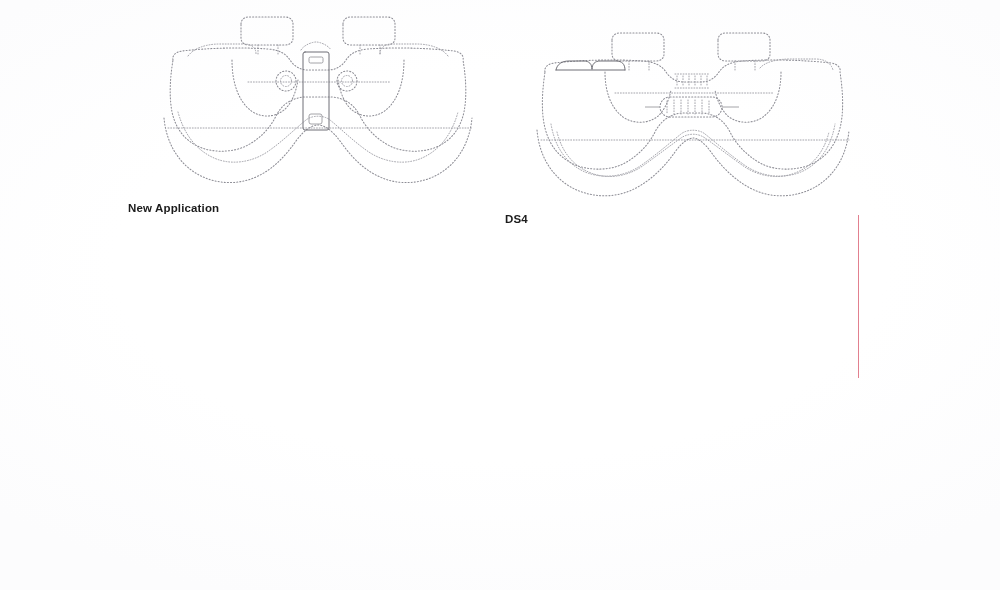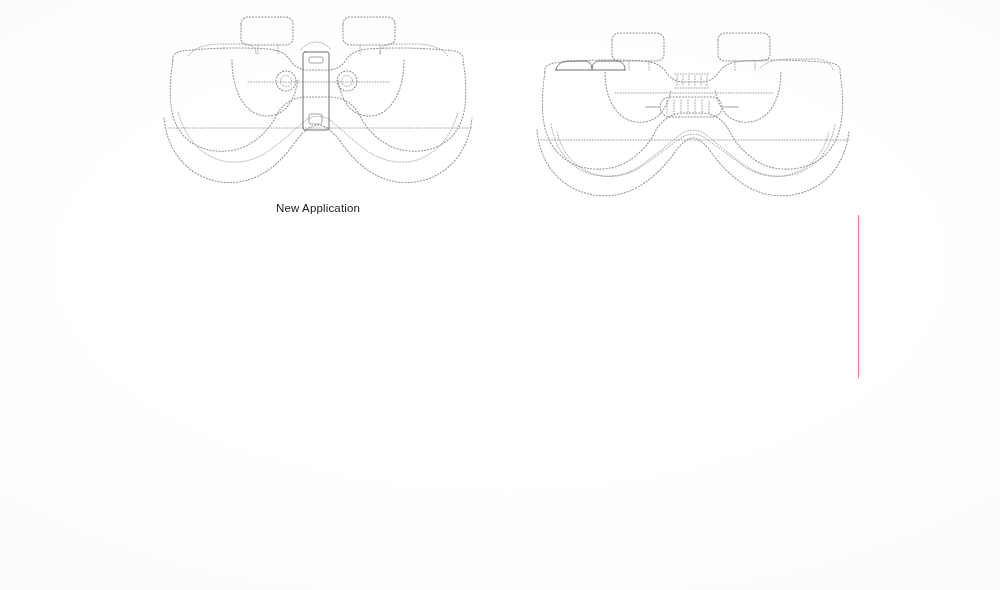--- a/index.html
+++ b/index.html
@@ -29,23 +29,22 @@
     position: absolute;
     top: 0;
     height: 590px;
   }
   #fig-new  { left: 128px; width: 380px; }
   #fig-ds4  { left: 505px; width: 380px; }
 
   .fig-caption {
     position: absolute;
     width: 100%;
-    text-align: center;
     font-size: 11.5px;
-    font-weight: normal;
+    font-weight: bold;
     color: #1c1c1c;
     letter-spacing: 0.15px;
     white-space: nowrap;
   }
   #cap-new { top: 202px; left: 0; }
   #cap-ds4 { top: 213px; left: 0; }
 
   .drawing { position: absolute; top: 0; left: 0; }
 
   
@@ -173,20 +172,21 @@
 
       <circle class="dot" cx="219" cy="81" r="10"></circle>
       <circle class="dot-fine" cx="219" cy="81" r="5.5"></circle>
 
       <g transform="translate(0,198)"></g>
     </svg>
   </div>
 
   <div class="fig" id="fig-ds4">
 
+    <div class="fig-caption" id="cap-ds4">DS4</div>
 
     <svg class="drawing" width="380" height="590" viewBox="0 0 380 590">
 
       <path class="dot" d="M 40,72 C 39,68 42,64 49,63
            C 76,60 110,59 138,61
            C 150,62 157,66 161,72
            C 165,78 171,82 179,82
            L 196,82
            C 204,82 210,78 214,72
            C 218,66 225,62 237,61

